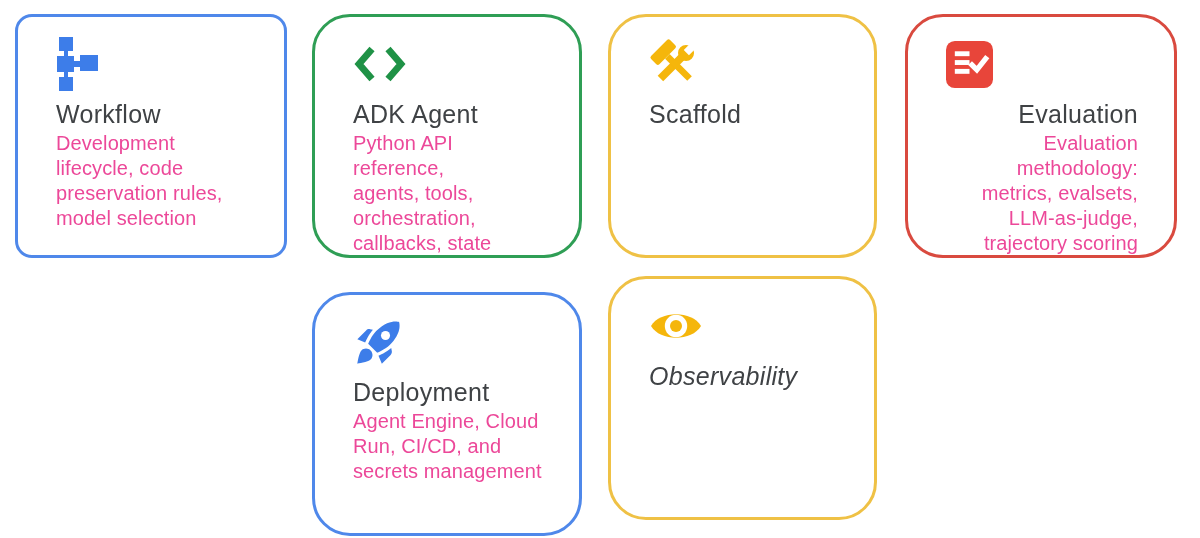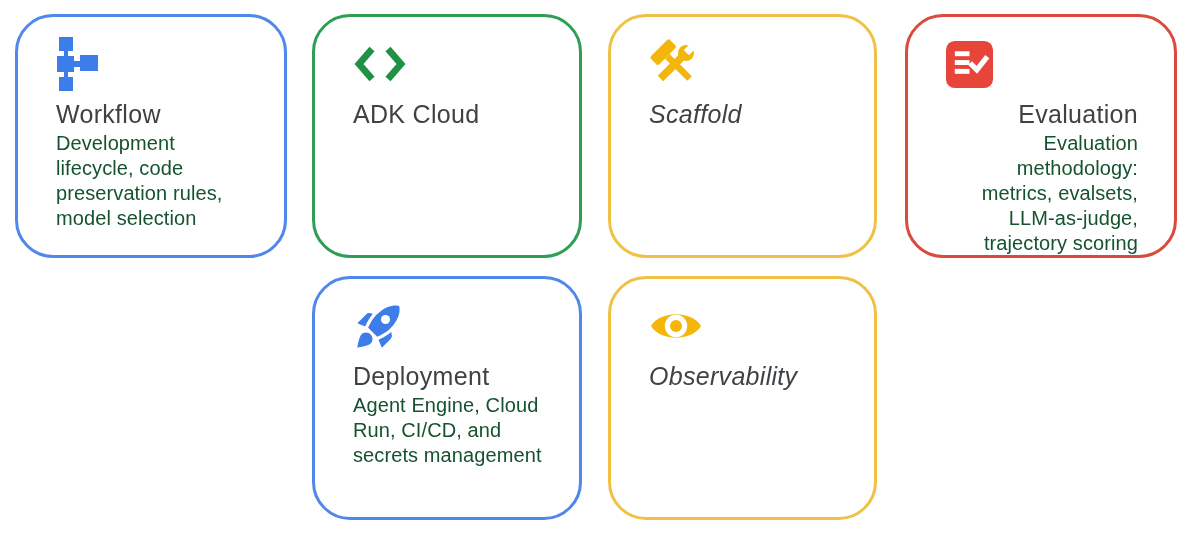--- a/index.html
+++ b/index.html
@@ -17,21 +17,21 @@
     height: 244px;
     border: 3px solid #cccccc; 
     border-radius: 38px;
     background: #ffffff;
     padding: 20px 36px 0 38px;
   }
   .pos-r1c1 { left: 15px;  top: 14px;  width: 272px; }
   .pos-r1c2 { left: 312px; top: 14px;  width: 270px; }
   .pos-r1c3 { left: 608px; top: 14px;  width: 269px; }
   .pos-r1c4 { left: 905px; top: 14px;  width: 272px; }
-  .pos-r2c2 { left: 312px; top: 276px; width: 270px; }
+  .pos-r2c2 { left: 312px; top: 292px; width: 270px; }
   .pos-r2c3 { left: 608px; top: 276px; width: 269px; font-style: italic; }
 
   .icon-box {
     height: 54px;
     display: flex;
     align-items: center;
     margin-bottom: 8px;
   }
   .icon-box svg { display: block; }
 
@@ -41,30 +41,30 @@
     font-weight: 400;
     line-height: 30px;
     letter-spacing: 0.3px;
     color: #3f4245;
   }
   .card-body {
     margin: 2px 0 0 0;
     font-size: 20px;
     line-height: 25px;
     letter-spacing: 0.1px;
-    color: #14532d;
+    color: #ec4899;
     white-space: pre-line;
   }
 </style>
 </head>
 <body>
 
 <div class="canvas">
 
-  <div class="card pos-r1c1" style="border-color: rgb(79, 136, 234);">
+  <div class="card pos-r1c1" style="border-color: rgb(79, 136, 234); border-radius: 17px;">
     <div class="icon-box" style="color: rgb(61, 125, 233);">
       <svg width="44" height="54" viewBox="0 0 44 54" fill="currentColor" aria-hidden="true">
         <rect x="3" y="0" width="14" height="14"></rect>
         <rect x="8" y="14" width="4" height="5"></rect>
         <rect x="1" y="19" width="17" height="16"></rect>
         <rect x="8" y="35" width="4" height="5"></rect>
         <rect x="3" y="40" width="14" height="14"></rect>
         <rect x="18" y="24" width="6" height="6"></rect>
         <rect x="24" y="18" width="18" height="16"></rect>
       </svg>
@@ -76,24 +76,28 @@
 model selection</p>
   </div>
 
   <div class="card pos-r1c2" style="border-color: rgb(47, 158, 85);">
     <div class="icon-box" style="color: rgb(31, 146, 70);">
       <svg width="54" height="40" viewBox="0 0 27 20" fill="none" stroke="currentColor" stroke-width="3.4" stroke-linecap="butt" stroke-linejoin="miter" aria-hidden="true">
         <path d="M9.5 2.5 L3 10 L9.5 17.5"></path>
         <path d="M17.5 2.5 L24 10 L17.5 17.5"></path>
       </svg>
     </div>
-    <h2 class="card-title">ADK Cloud</h2>
+    <h2 class="card-title">ADK Agent</h2>
+    <p class="card-body">Python API reference,
+agents, tools,
+orchestration,
+callbacks, state</p>
   </div>
 
-  <div class="card pos-r1c3" style="border-color: rgb(239, 193, 69); font-style: italic;">
+  <div class="card pos-r1c3" style="border-color: rgb(239, 193, 69);">
     <div class="icon-box" style="color: rgb(245, 182, 11);">
       <svg width="52" height="52" viewBox="0 0 24 24" fill="currentColor" aria-hidden="true">
 
         <g transform="rotate(45 12 12)">
           <circle cx="12" cy="4.8" r="3.7"></circle>
           <rect x="10.3" y="0" width="3.4" height="4.6" fill="#ffffff"></rect>
           <rect x="10.2" y="7" width="3.6" height="14.5"></rect>
         </g>
 
         <g transform="rotate(-45 12 12)">

